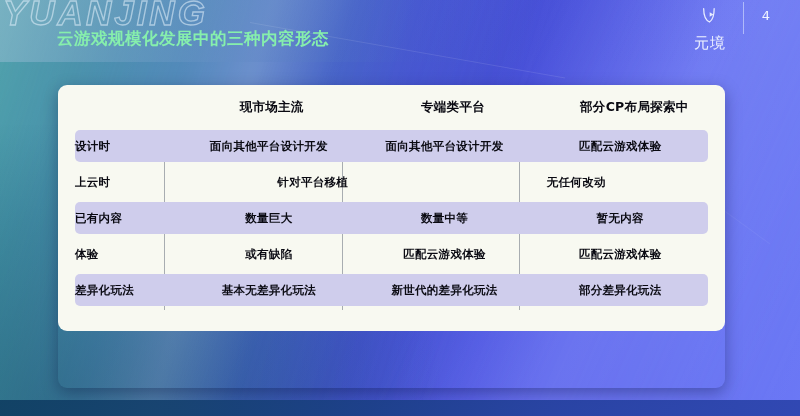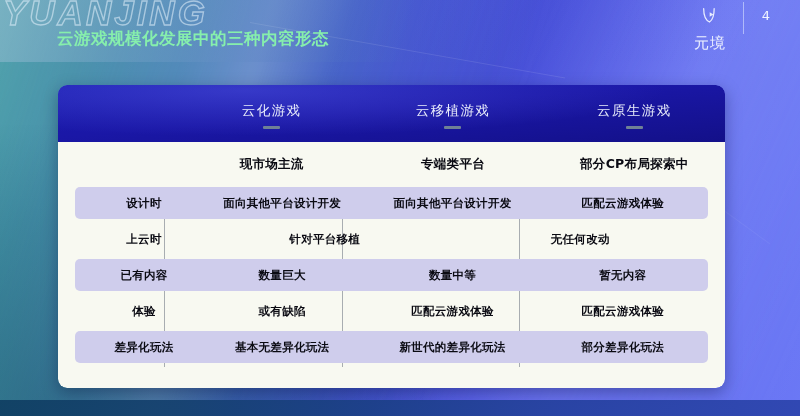--- a/index.html
+++ b/index.html
@@ -245,27 +245,26 @@
     align-items: center;
     height: 32px;
     margin-bottom: 4px;
     border-radius: 5px;
   }
   .trow.shade { background: #cfcdec; }
   .trow.plain { background: transparent; }
   .cell-label {
     width: 106px;
     flex: none;
-    text-align: center;
+    text-align: left;
     font-size: 11.5px;
     font-weight: bold;
     color: #0a0a12;
     letter-spacing: 0.3px;
     font-family: "DejaVu Sans", "Liberation Sans", sans-serif;
-    padding-left: 16px;
   }
   .cell {
     flex: 1 1 0;
     text-align: center;
     font-size: 11.5px;
     font-weight: bold;
     color: #0a0a12;
     letter-spacing: 0.3px;
     font-family: "DejaVu Sans", "Liberation Sans", sans-serif;
   }
@@ -313,41 +312,20 @@
     </svg>
     <span class="brand-text">元境</span>
   </div>
   <div class="brand-divider"></div>
   <div class="page-num">4</div>
 
   <div class="slide-title">云游戏规模化发展中的三种内容形态</div>
 
   <div class="card">
 
-    <div class="card-header">
-      <div class="hdr-sheen"></div>
-      <div class="hdr-cells">
-        <div class="hdr-spacer"></div>
-
-        <div class="hdr-cell">
-          <span class="label">云化游戏</span>
-          <span class="underbar"></span>
-        </div>
-
-        <div class="hdr-cell">
-          <span class="label">云移植游戏</span>
-          <span class="underbar"></span>
-        </div>
-
-        <div class="hdr-cell">
-          <span class="label">云原生游戏</span>
-          <span class="underbar"></span>
-        </div>
-      </div>
-    </div>
 
     <div class="card-body">
 
       <div class="subhead-row">
         <div class="sub-spacer"></div>
         <div class="sub-cell">现市场主流</div>
         <div class="sub-cell">专端类平台</div>
         <div class="sub-cell">部分CP布局探索中</div>
       </div>
 

